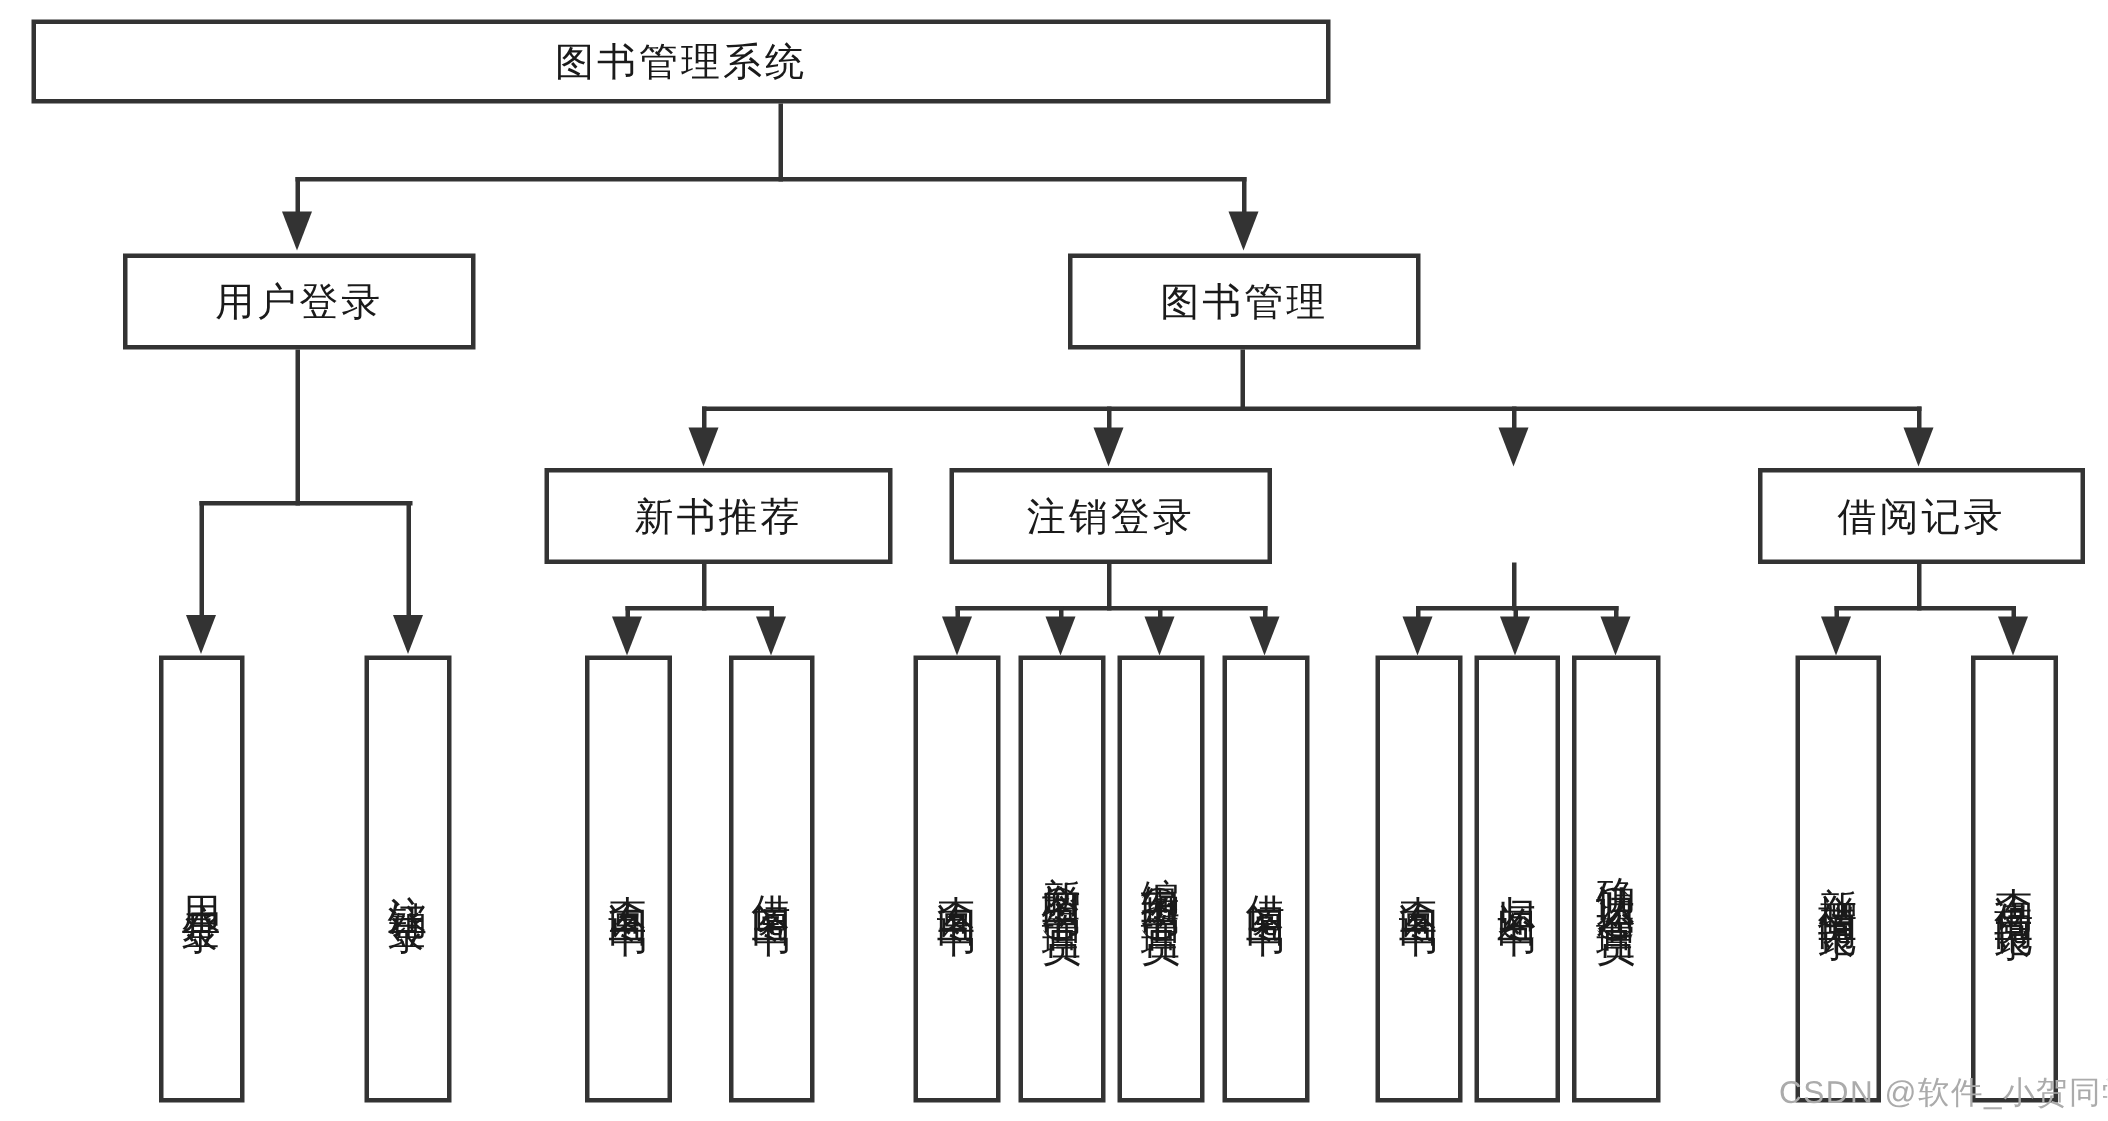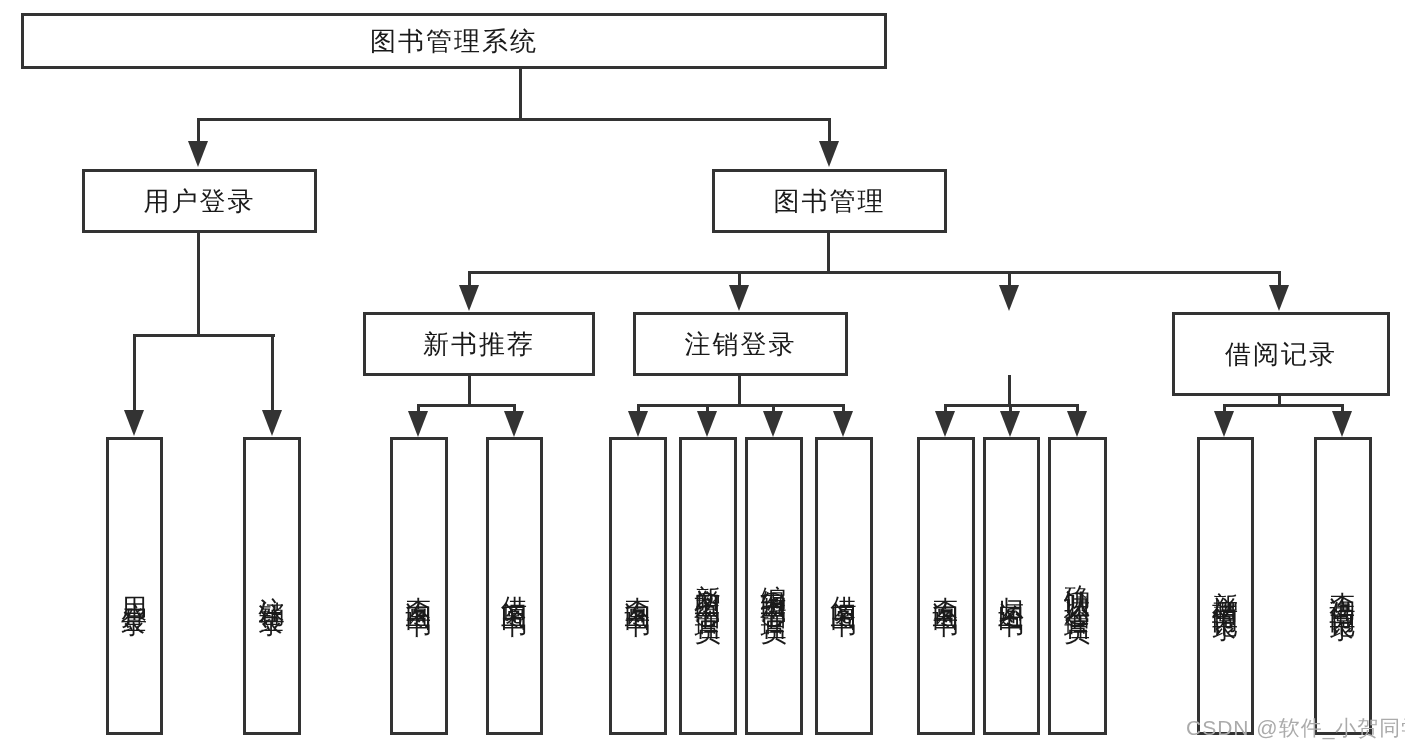--- a/index.html
+++ b/index.html
@@ -126,21 +126,21 @@
 
   <div class="node" style="left:82px;top:169px;width:235px;height:64px;">用户登录</div>
 
   <div class="node" style="left:712px;top:169px;width:235px;height:64px;">图书管理</div>
 
   <div class="node" style="left:363px;top:312px;width:232px;height:64px;">新书推荐</div>
 
   <div class="node" style="left:633px;top:312px;width:215px;height:64px;">注销登录</div>
 
 
-  <div class="node" style="left:1172px;top:312px;width:218px;height:84px;">借阅记录</div>
+  <div class="node" style="left:1172px;top:312px;width:218px;height:64px;">借阅记录</div>
 
   <div class="node vert" style="left:106px;top:437px;width:57px;height:298px;">用户登录</div>
   <div class="node vert" style="left:243px;top:437px;width:58px;height:298px;">注销登录</div>
 
   <div class="node vert" style="left:390px;top:437px;width:58px;height:298px;">查询图书</div>
   <div class="node vert" style="left:486px;top:437px;width:57px;height:298px;">借阅图书</div>
 
   <div class="node vert" style="left:609px;top:437px;width:58px;height:298px;">查询图书</div>
   <div class="node vert" style="left:679px;top:437px;width:58px;height:298px;">新增图书（管理员）</div>
   <div class="node vert" style="left:745px;top:437px;width:58px;height:298px;">编辑图书（管理员）</div>

